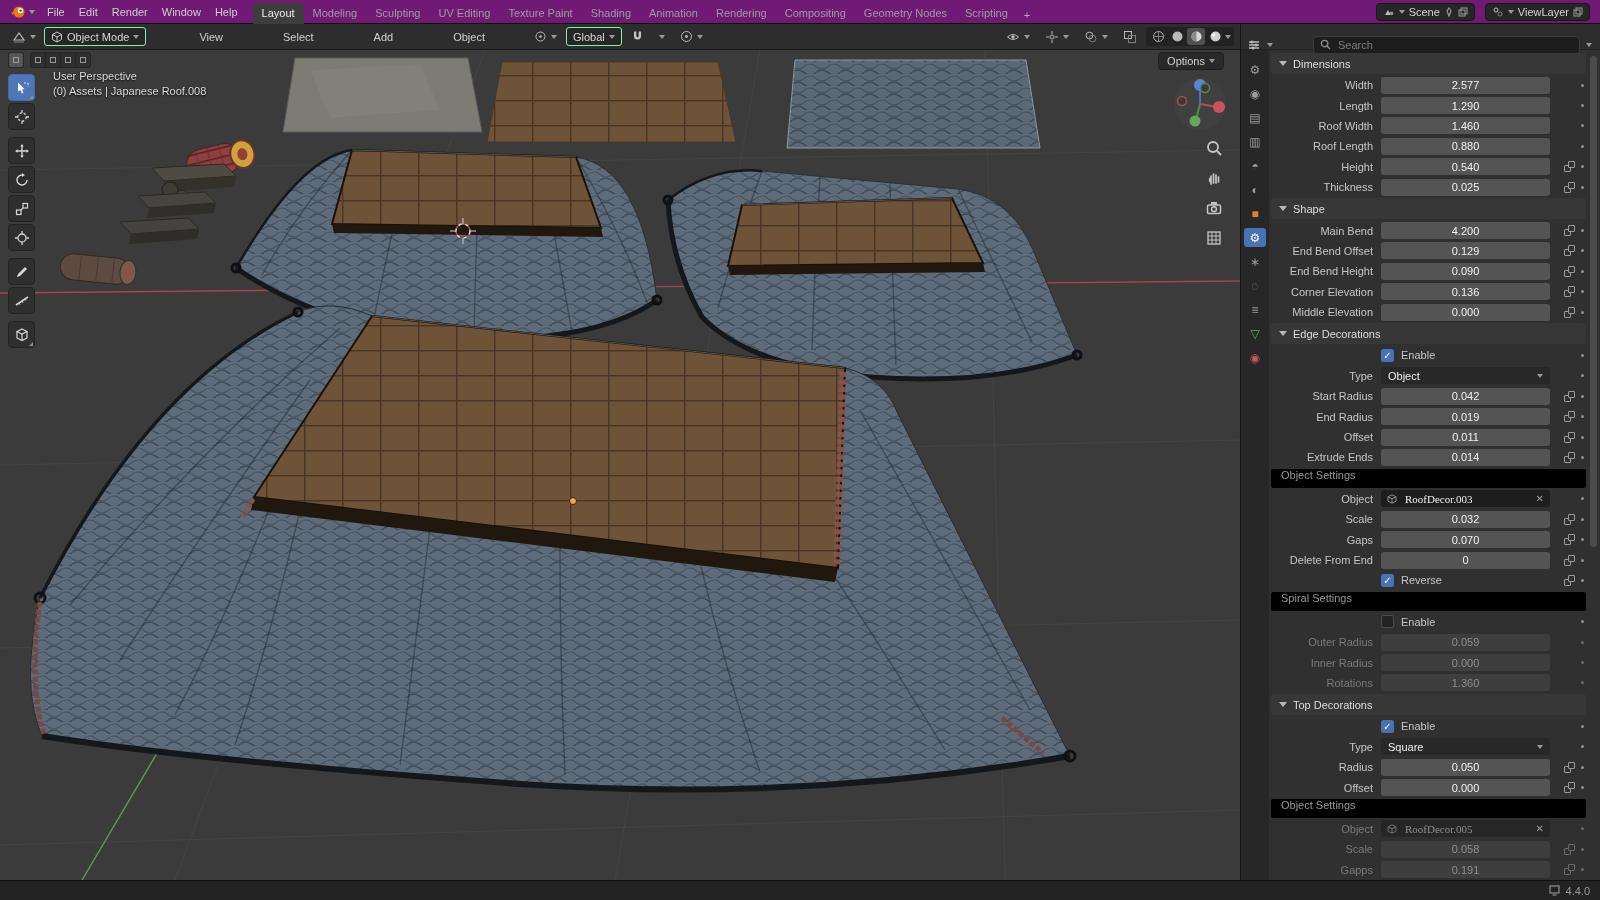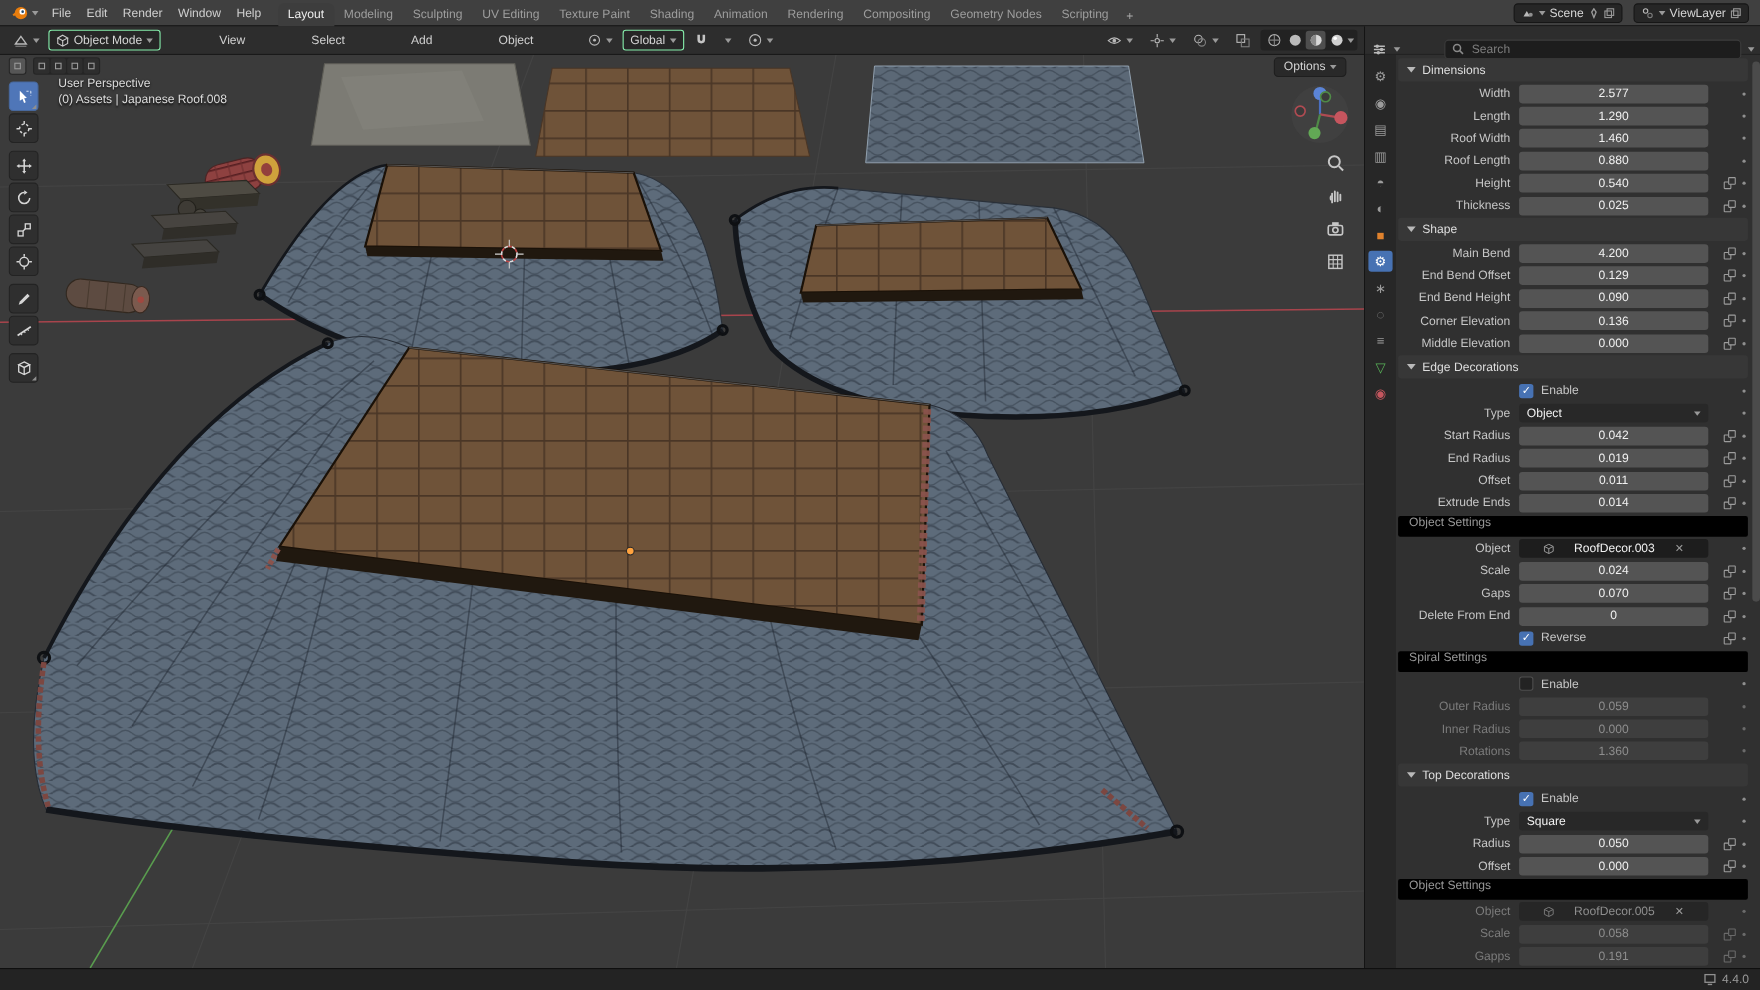--- a/index.html
+++ b/index.html
@@ -5,21 +5,21 @@
   * { box-sizing: border-box; }
   html,body { margin:0; padding:0; }
   body {
     width:1600px; height:900px; overflow:hidden;
     background:#1c1c1c; color:#d2d2d2;
     font-family:"Liberation Sans", sans-serif; font-size:11px;
   }
   .app { width:1600px; height:900px; display:flex; flex-direction:column; }
 
   
-  .topbar { height:24px; background:#404040; display:flex; align-items:center; border-bottom:1px solid #0e0e0e; padding:0 6px; flex:none; }
+  .topbar { height:24px; background:#701a75; display:flex; align-items:center; border-bottom:1px solid #0e0e0e; padding:0 6px; flex:none; }
   .blender-btn { display:flex; align-items:center; gap:3px; padding:0 5px; }
   .menu-item { padding:2px 7px; border-radius:3px; color:#cfcfcf; }
   .ws-tabs { display:flex; align-items:flex-end; margin-left:8px; height:24px; }
   .ws-tab { padding:4px 9px 5px; color:#9d9d9d; border-radius:5px 5px 0 0; white-space:nowrap; }
   .ws-tab.active { background:#3d3d3d; color:#ececec; }
   .ws-add { padding:3px 7px; color:#aaa; }
   .topbar-right { margin-left:auto; display:flex; align-items:center; gap:10px; padding-right:4px; }
   .selector { display:flex; align-items:center; gap:4px; background:#262626; border:1px solid #161616; border-radius:4px; padding:1px 6px; height:18px; }
   .selector .lbl { color:#d6d6d6; }
   .caret { width:0; height:0; border-left:3.5px solid transparent; border-right:3.5px solid transparent; border-top:4.5px solid #9a9a9a; display:inline-block; }
@@ -79,21 +79,21 @@
   .ptab.red    { color:#c4565e; }
 
   .ppanel { flex:1; padding:2px 14px 0 2px; overflow:hidden; position:relative; }
   .psec { height:21px; display:flex; align-items:center; gap:6px; padding-left:8px; background:#373737; border-radius:3px; margin:1px 0; color:#dedede; }
   .chev { width:0; height:0; border-left:4px solid transparent; border-right:4px solid transparent; border-top:5px solid #b9b9b9; display:inline-block; }
   .psub { height:19px; display:flex; align-items:flex-start; padding-left:10px; background:#000000; border-radius:2px; margin:1px 0; color:#989898; }
   .prow { height:20.4px; display:flex; align-items:center; padding-left:6px; }
   .plbl { width:104px; flex:none; text-align:right; padding-right:8px; color:#c6c6c6; white-space:nowrap; overflow:hidden; }
   .pfield { flex:1; height:17px; background:#545454; border-radius:3px; display:flex; align-items:center; justify-content:center; color:#f1f1f1; }
   .pfield.dd { background:#282828; justify-content:space-between; padding:0 7px; }
-  .pfield.obj { background:#1d1d1d; justify-content:flex-start; gap:18px; padding:0 22px; }
+  .pfield.obj { background:#1d1d1d; justify-content:flex-start; gap:8px; padding:0 6px;font-family:Liberation Serif, serif; }
   .obj-x { margin-left:auto; color:#9b9b9b; font-size:10px; }
   .pdeco { flex:none; width:36px; display:flex; align-items:center; justify-content:flex-end; gap:6px; padding-right:2px; }
   .anim { width:11px; height:11px; position:relative; flex:none; }
   .anim::before { content:""; position:absolute; left:0; top:4px; width:5px; height:5px; border:1px solid #9c9c9c; border-radius:1px; background:#303030; }
   .anim::after  { content:""; position:absolute; left:4px; top:0; width:5px; height:5px; border:1px solid #9c9c9c; border-radius:1px; background:#303030; }
   .dotd { width:3px; height:3px; border-radius:50%; background:#8f8f8f; flex:none; }
   .noanim .anim { visibility:hidden; }
   .chkwrap { flex:1; display:flex; align-items:center; gap:7px; }
   .cbx { width:13px; height:13px; border-radius:2.5px; background:#4772b3; color:#fff; display:flex; align-items:center; justify-content:center; font-size:10px; flex:none; }
   .cbx.off { background:#232323; border:1px solid #4e4e4e; color:transparent; }
@@ -827,21 +827,21 @@
                 <span>RoofDecor.003</span>
                 <span class="obj-x">✕</span>
               </div>
               <div class="pdeco">
                 <span class="anim"></span>
                 <span class="dotd"></span>
               </div>
             </div>
           <div class="prow">
               <div class="plbl">Scale</div>
-              <div class="pfield">0.024</div>
+              <div class="pfield">0.032</div>
               <div class="pdeco">
                 <span class="anim"></span>
                 <span class="dotd"></span>
               </div>
             </div>
           <div class="prow">
               <div class="plbl">Gaps</div>
               <div class="pfield">0.070</div>
               <div class="pdeco">
                 <span class="anim"></span>

